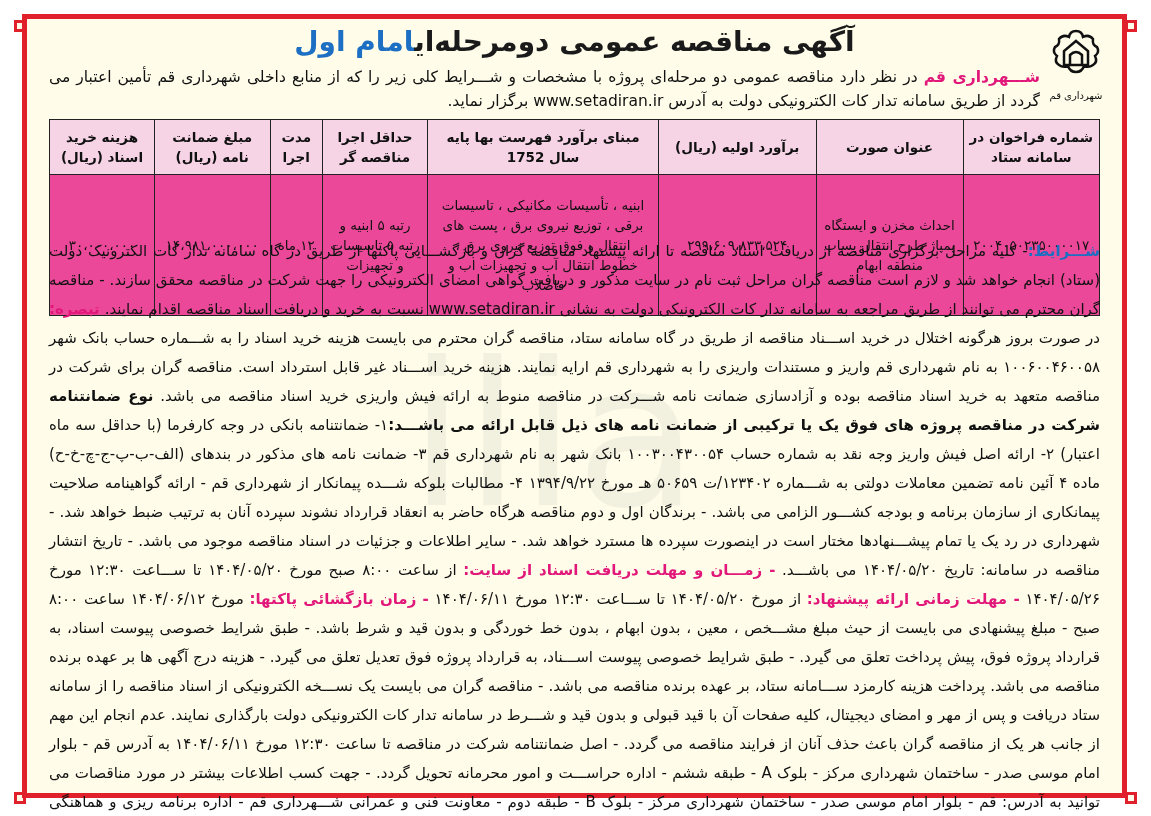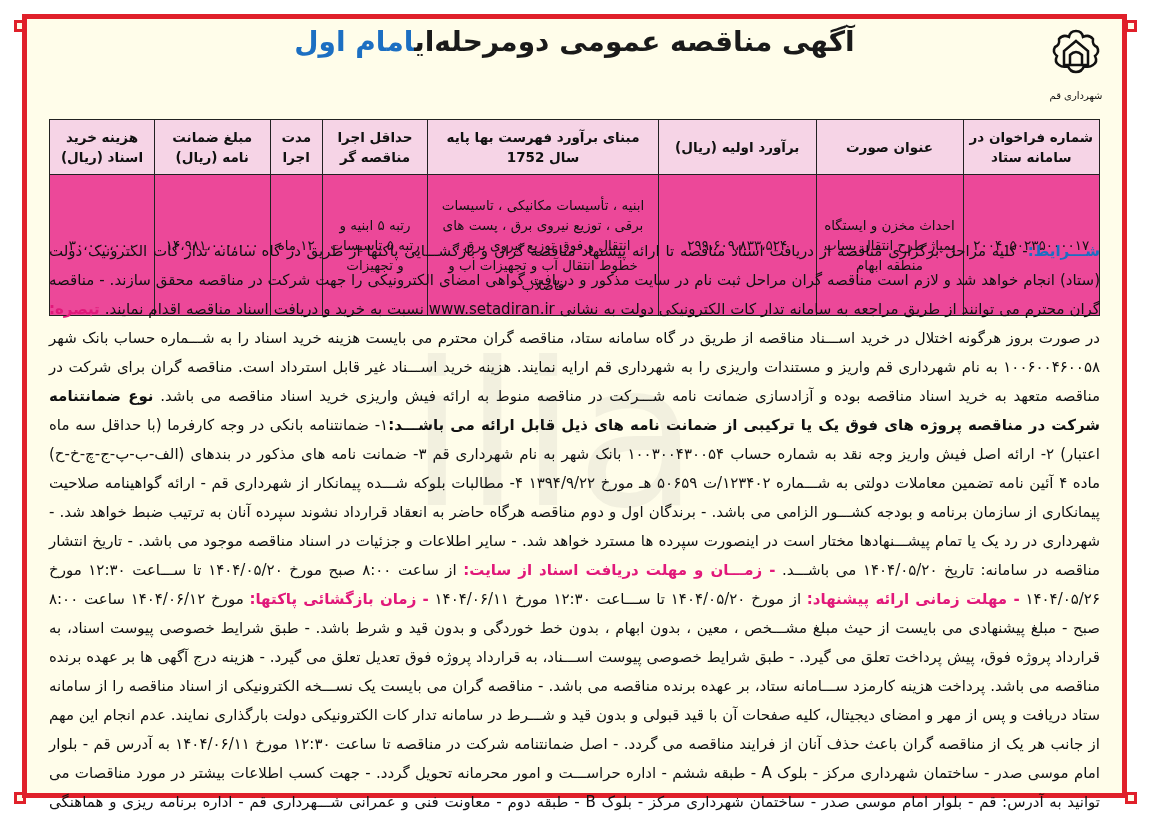--- a/index.html
+++ b/index.html
@@ -76,20 +76,23 @@
         <text x="32" y="72" font-size="10" text-anchor="middle" fill="#111" font-family="DejaVu Sans, sans-serif">شهرداری قم</text>
       </svg>
     </div>
 
     <div class="title">
       <span>آگهی مناقصه عمومی دومرحله‌ای</span>
       <span class="red">​</span>
       <span class="blue">امام اول</span>
     </div>
 
+    <div class="intro">
+      <span class="magenta">شـــهرداری قم</span><span> در نظر دارد مناقصه عمومی دو مرحله‌ای پروژه با مشخصات و شـــرایط کلی زیر را که از منابع داخلی شهرداری قم تأمین اعتبار می گردد از طریق سامانه تدار کات الکترونیکی دولت به آدرس www.setadiran.ir برگزار نماید.</span>
+    </div>
 
     <table class="tender">
       <thead>
         <tr>
           <th style="width:13%">شماره فراخوان در سامانه ستاد</th>
           <th style="width:14%">عنوان صورت</th>
           <th style="width:15%">برآورد اولیه (ریال)</th>
           <th style="width:22%">مبنای برآورد فهرست بها پایه سال 1752</th>
           <th style="width:10%">حداقل اجرا مناقصه گر</th>
           <th style="width:5%">مدت اجرا</th>

